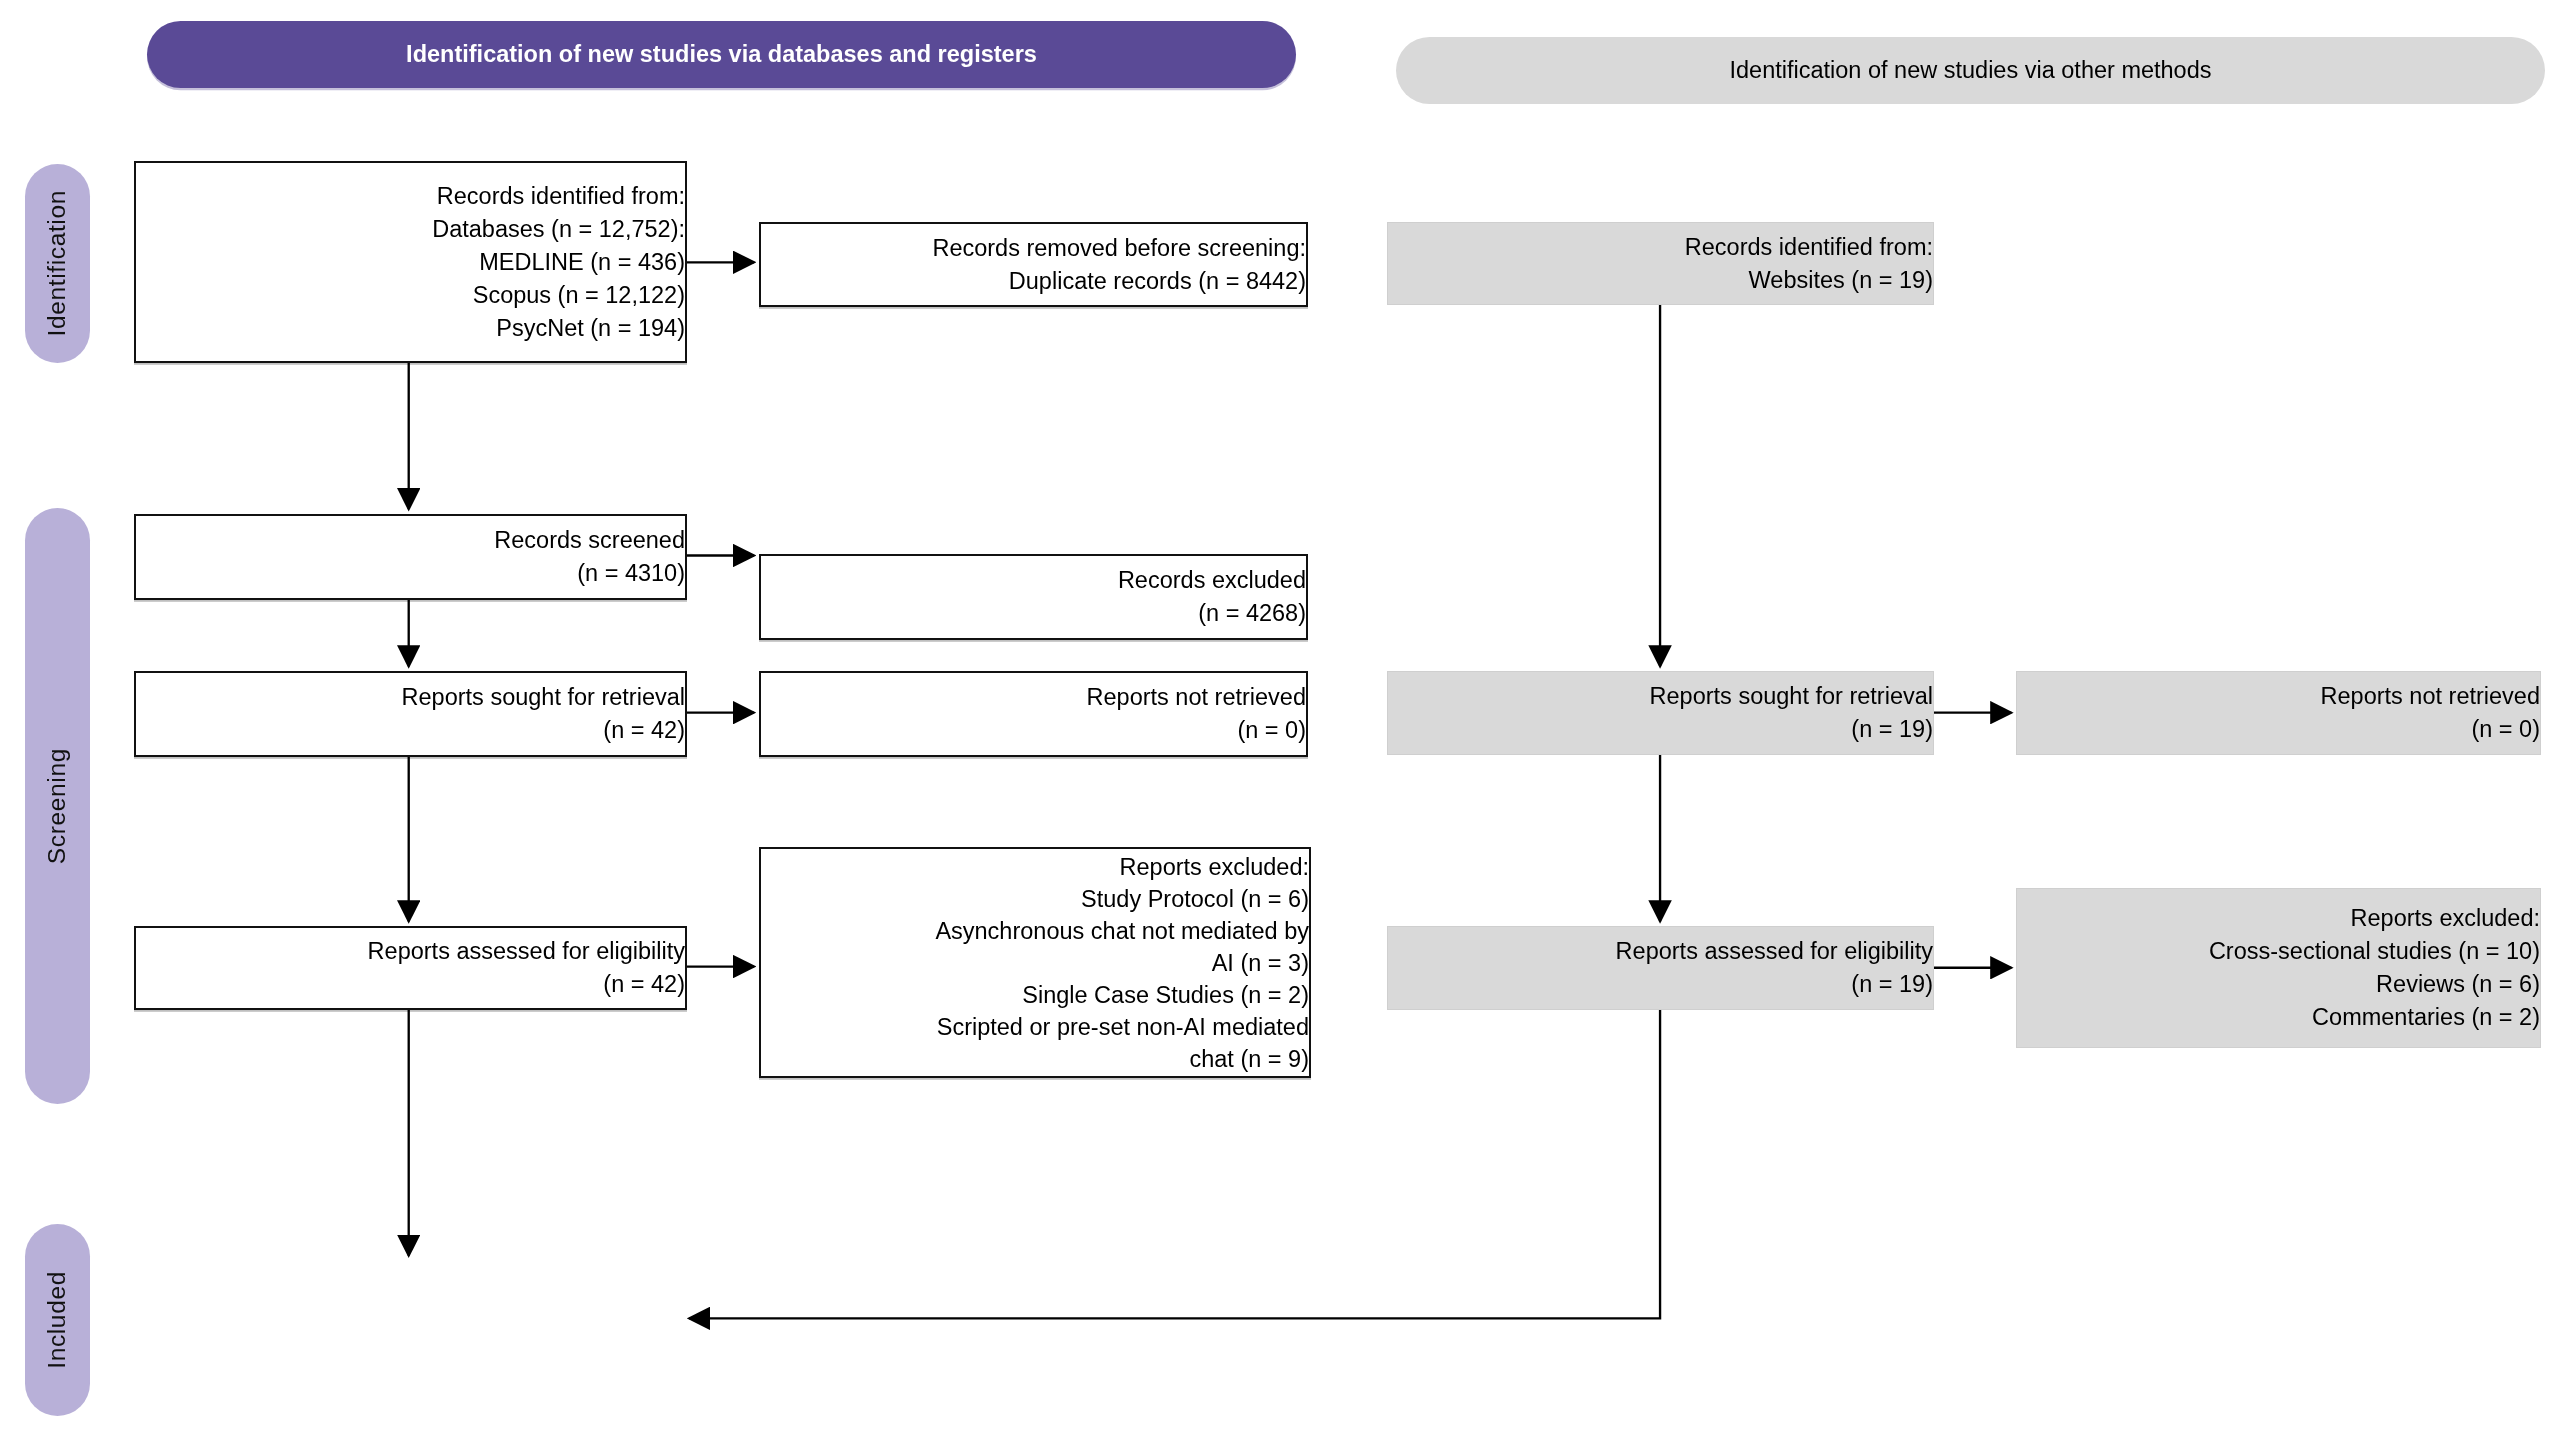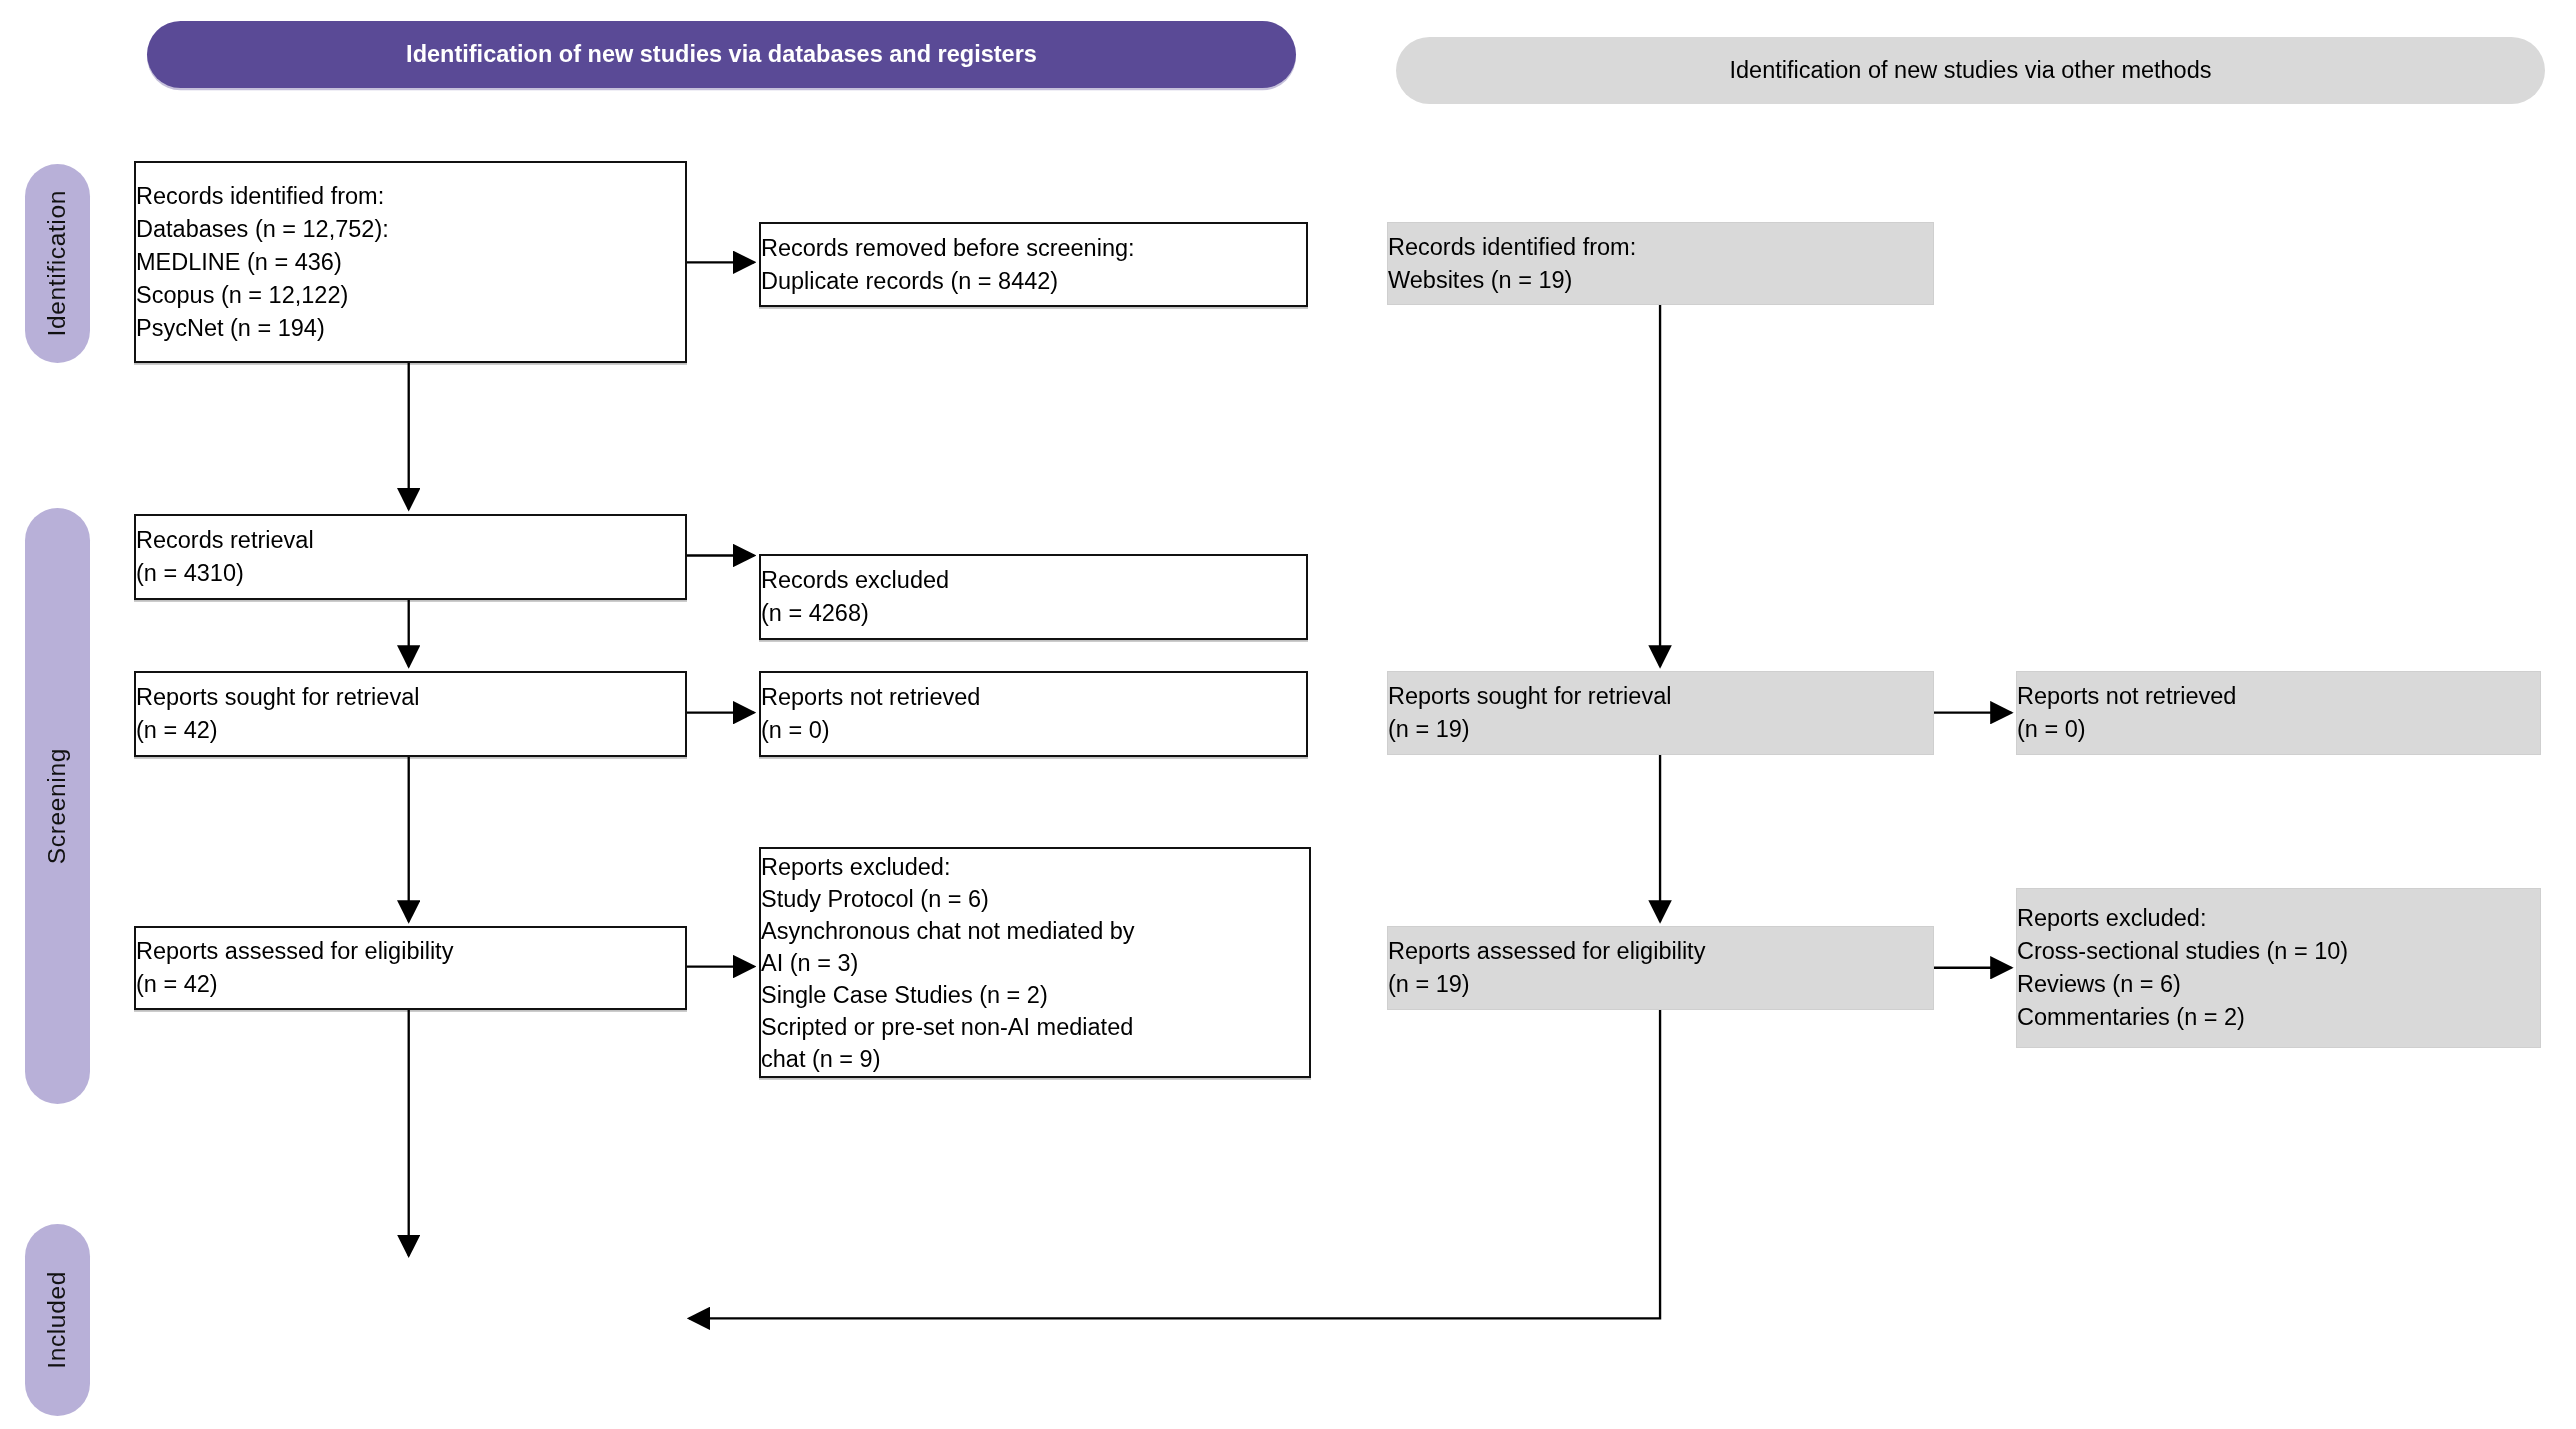--- a/index.html
+++ b/index.html
@@ -39,21 +39,21 @@
     writing-mode: vertical-rl;
     transform: rotate(180deg);
     font-size: 24.6px;
     color: #111111;
     letter-spacing: 0.6px;
   }
   .box {
     position: absolute;
     display: flex;
     flex-direction: column;
-    align-items: flex-start;
+    align-items: flex-end;
     justify-content: center;
     text-align: center;
     font-size: 23.5px;
   }
   .box.white {
     background: #ffffff;
     border: 2.3px solid #111111;
     box-shadow: 0 1.8px 0 rgba(0,0,0,0.25);
   }
   .box.gray {
@@ -120,21 +120,21 @@
     <div class="line">Records removed before screening:</div>
     <div class="line">Duplicate records (n = 8442)</div>
   </div>
 
   <div class="box gray" style="left:1387px; top:222px; width:545px; height:81px;">
     <div class="line">Records identified from:</div>
     <div class="line">Websites (n = 19)</div>
   </div>
 
   <div class="box white" style="left:134px; top:514px; width:549px; height:82px;">
-    <div class="line">Records retrieval</div>
+    <div class="line">Records screened</div>
     <div class="line">(n = 4310)</div>
   </div>
 
   <div class="box white" style="left:759px; top:514px; width:545px; height:82px;margin-top:40px;">
     <div class="line">Records excluded</div>
     <div class="line">(n = 4268)</div>
   </div>
 
   <div class="box white" style="left:134px; top:671px; width:549px; height:82px;">
     <div class="line">Reports sought for retrieval</div>

